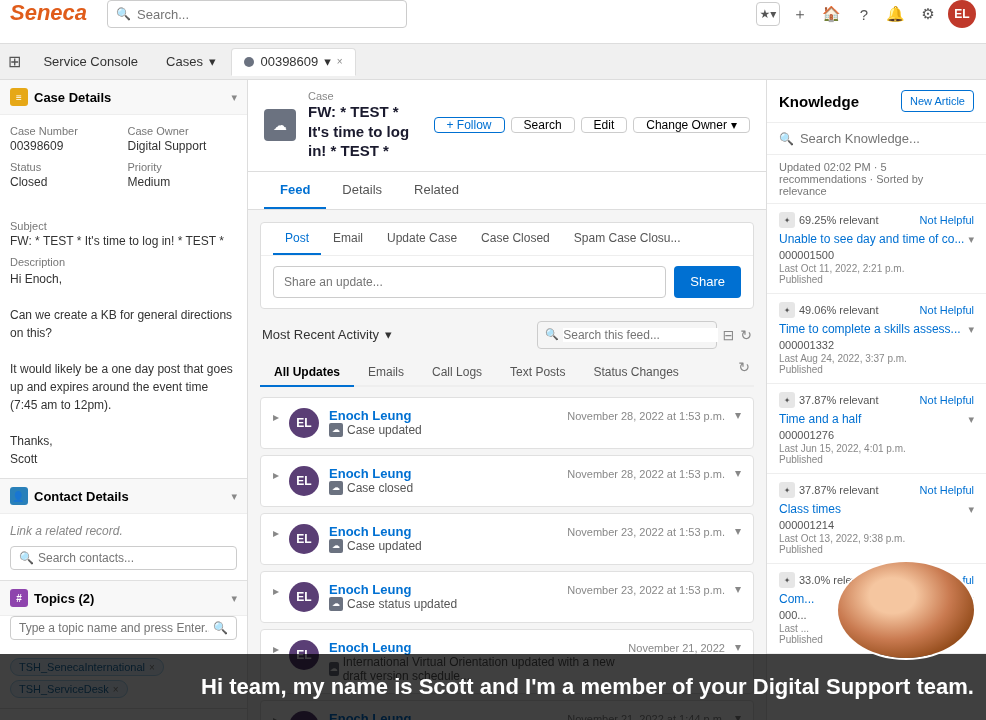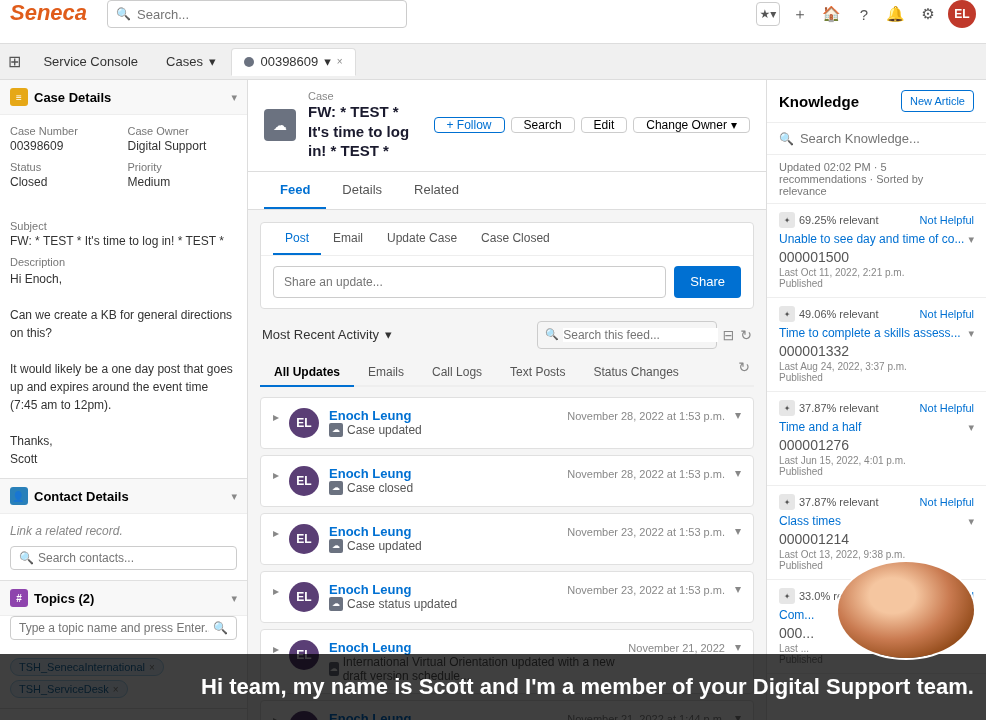--- a/index.html
+++ b/index.html
@@ -540,21 +540,21 @@
     }
     .ki-title {
       font-size: 12px;
       color: #0070d2;
       cursor: pointer;
       margin-bottom: 3px;
       display: flex;
       align-items: center;
       justify-content: space-between;
     }
-    .ki-num { font-size: 14px; color: #555; margin-bottom: 2px; }
+    .ki-num { font-size: 11px; color: #555; margin-bottom: 2px; }
     .ki-date { font-size: 10px; color: #888; }
 
     
     .overlay-banner {
       position: absolute;
       bottom: 0;
       left: 0;
       right: 0;
       background: rgba(0,0,0,0.75);
       color: #fff;
@@ -753,20 +753,21 @@
     </div>
 
     <div class="feed-area">
 
       <div class="publisher">
         <div class="publisher-tabs">
           <div class="pub-tab active">Post</div>
           <div class="pub-tab">Email</div>
           <div class="pub-tab">Update Case</div>
           <div class="pub-tab">Case Closed</div>
+          <div class="pub-tab">Spam Case Closu...</div>
         </div>
         <div class="publisher-body">
           <input class="publisher-input" type="text" placeholder="Share an update..." style="">
           <button class="share-btn">Share</button>
         </div>
       </div>
 
       <div class="filter-bar">
         <div class="filter-left">
           <span>Most Recent Activity</span>

